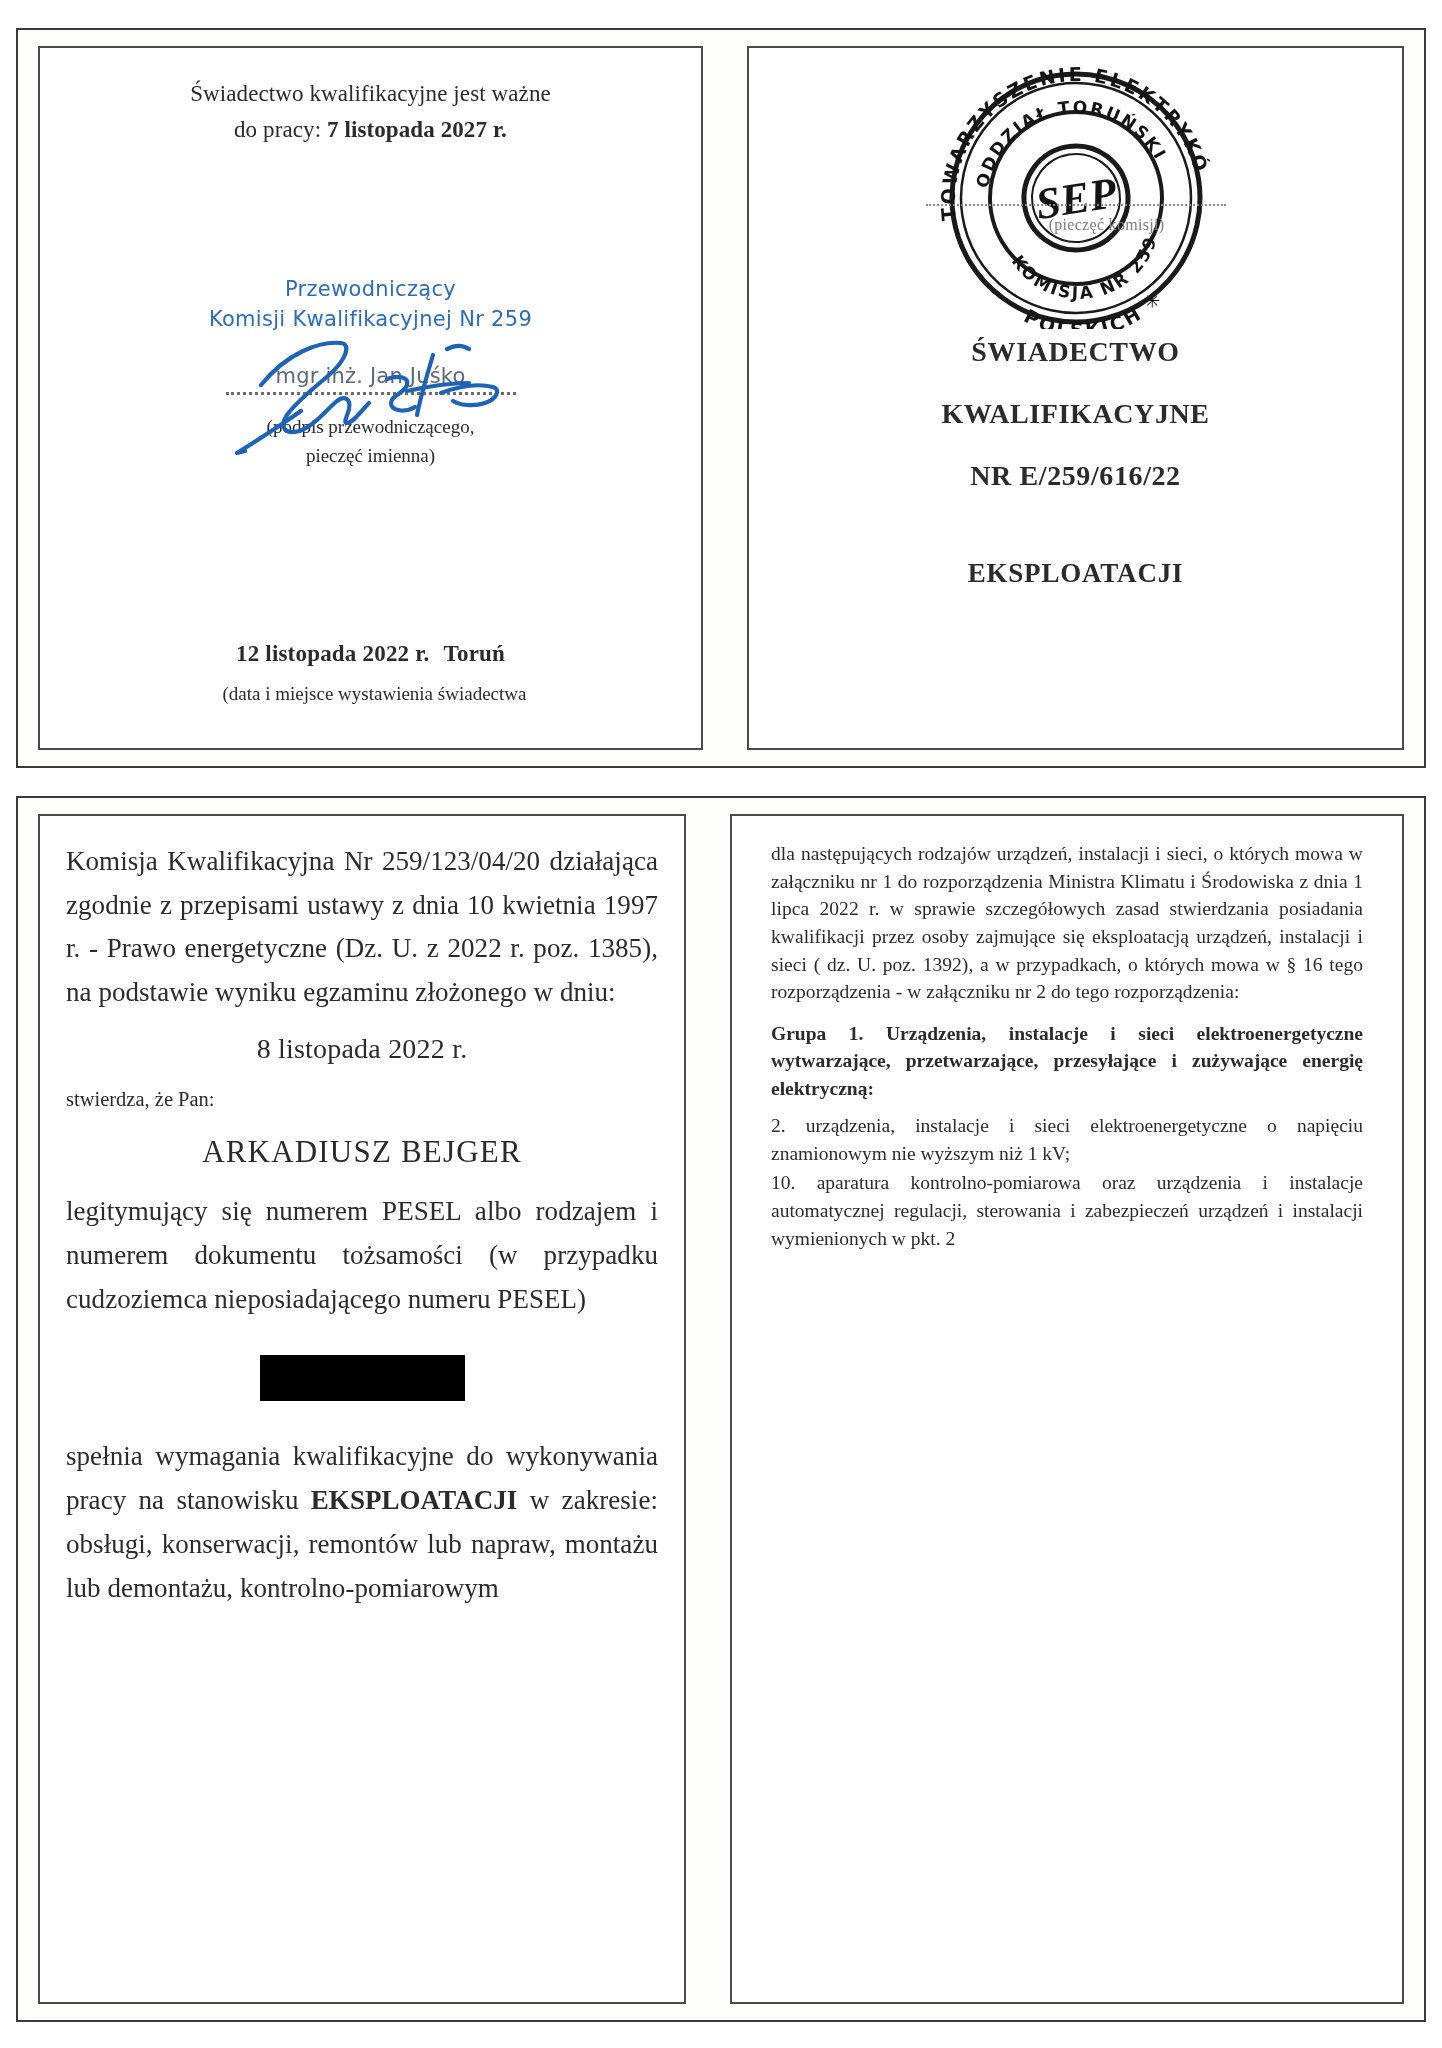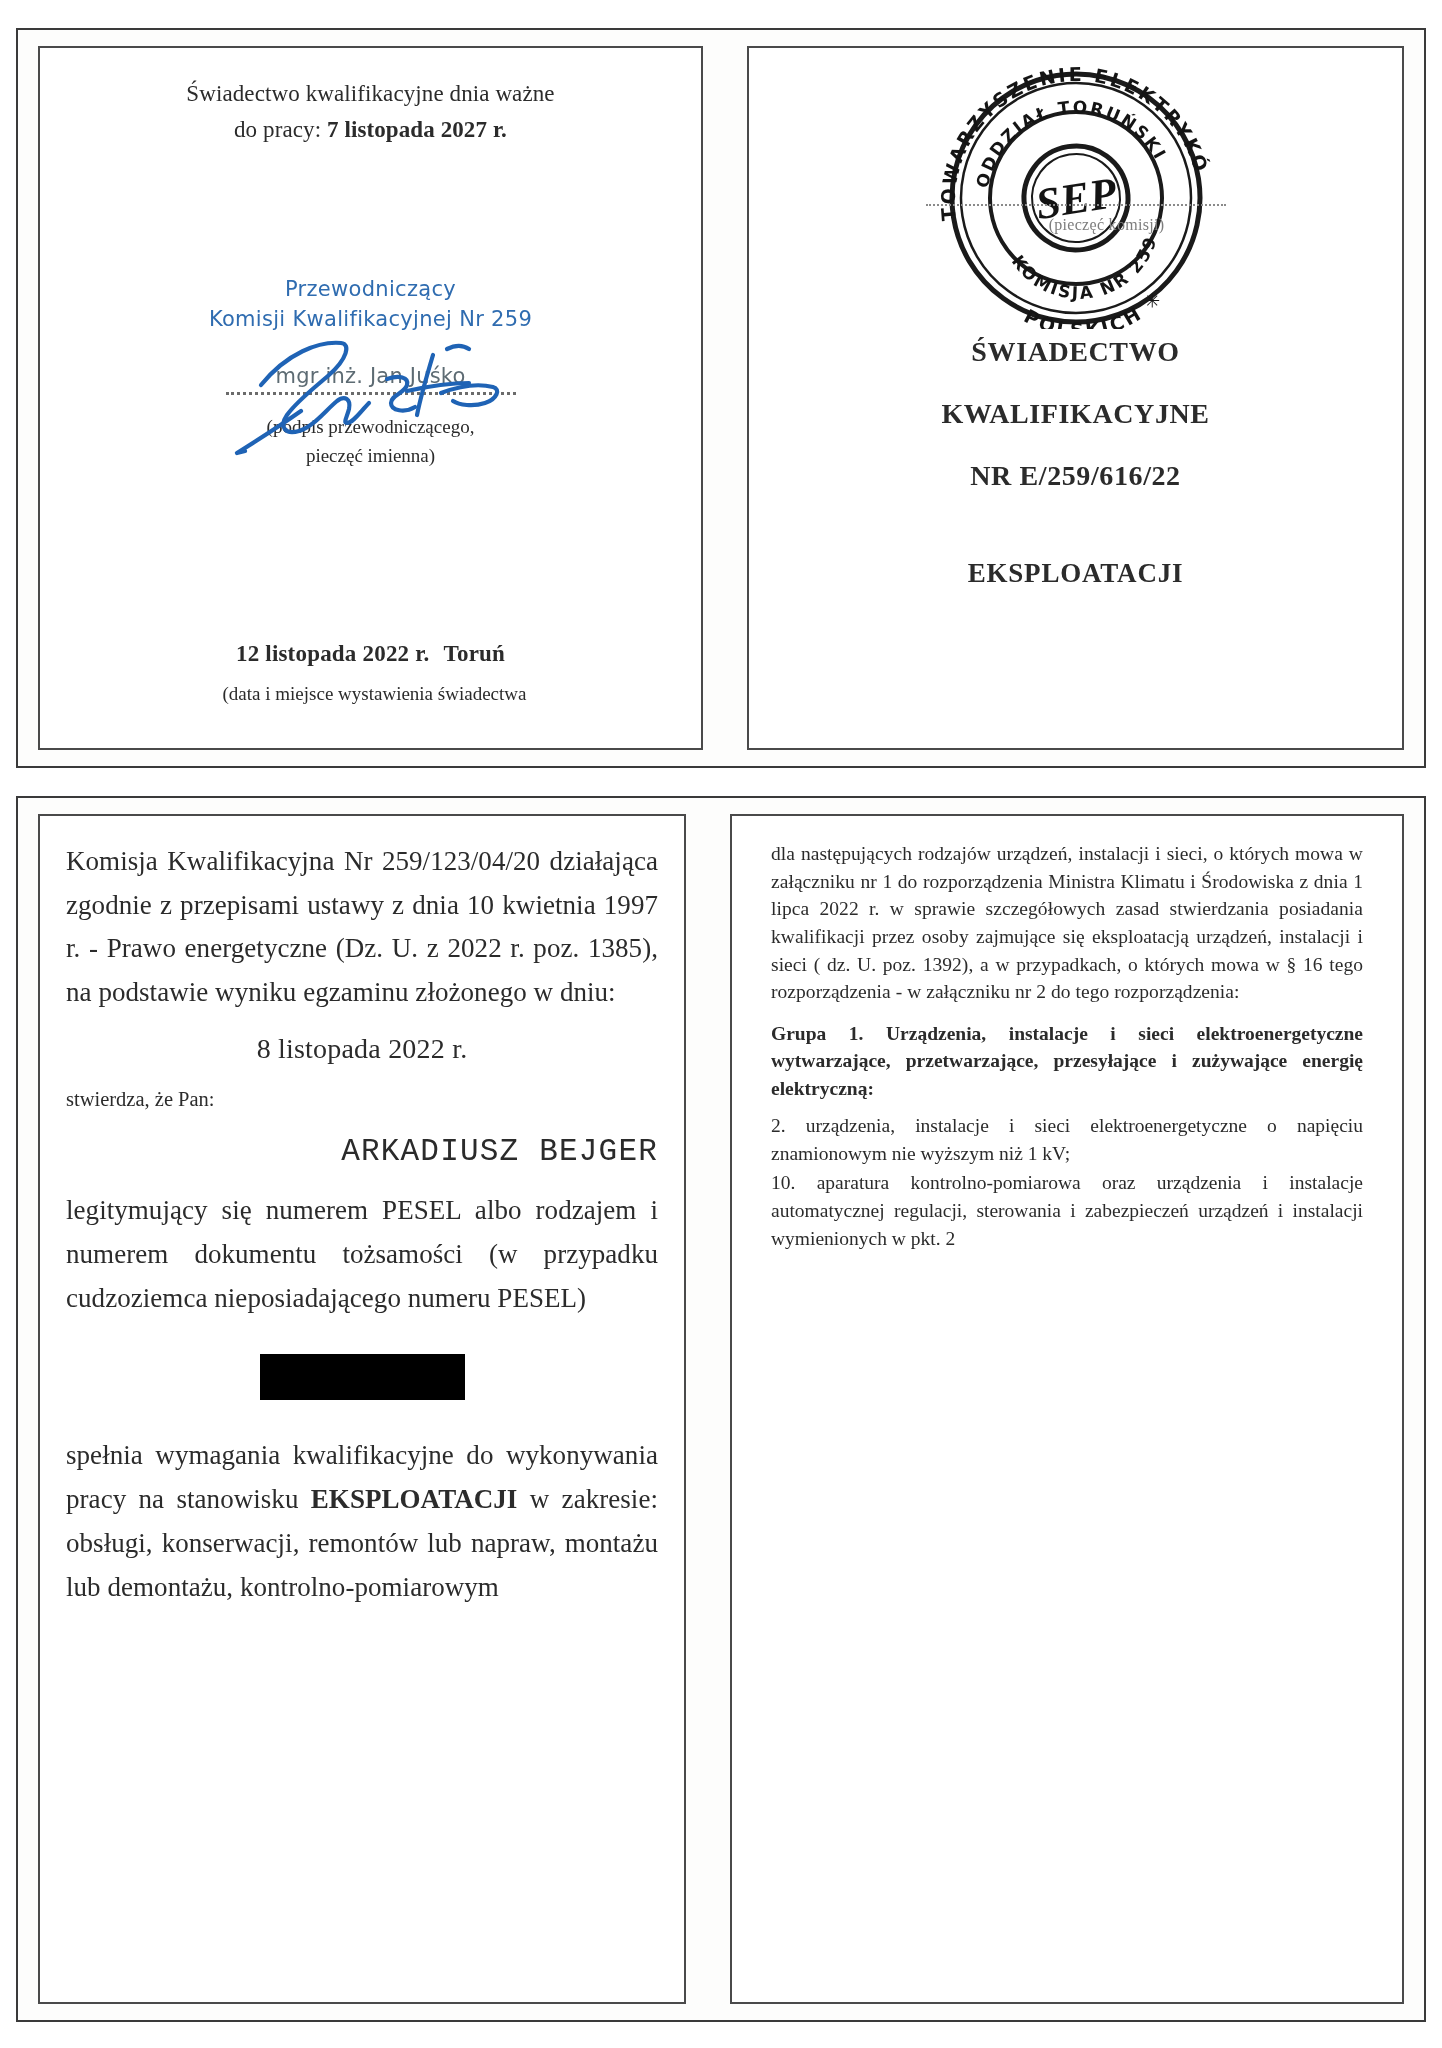--- a/index.html
+++ b/index.html
@@ -179,25 +179,24 @@
   }
   .just.compact { font-size: 19.5px; line-height: 1.42; }
   .exam-date {
     text-align: center;
     font-size: 28px;
     margin: 18px 0 18px 0;
     letter-spacing: .2px;
   }
   .lead-in { font-size: 20.5px; line-height: 1.62; }
   .person-name {
-    text-align: right;
+    text-align: center;
     font-size: 31px;
     letter-spacing: 1.2px;
     margin: 18px 0 20px 0;
-    font-family: Liberation Mono, monospace;
   }
   .redaction {
     width: 205px;
     height: 46px;
     background: #000000;
     margin: 34px auto 34px auto;
   }
   .bold-run { font-weight: bold; }
   .group-head {
     font-weight: bold;
@@ -215,21 +214,21 @@
 </style>
 </head>
 <body>
 
 <div class="scan-page" id="scan-page-top">
   <div class="spread">
 
     <div class="cert-panel" id="panel-validity">
 
       <div class="validity-block">
-        <div>Świadectwo kwalifikacyjne dnia ważne</div>
+        <div>Świadectwo kwalifikacyjne jest ważne</div>
         <div>
           <span>do pracy: </span><span class="bold">7 listopada 2027 r.</span>
         </div>
       </div>
 
       <div class="signature-zone">
         <div class="stamp-lines">
           <div class="line-1">Przewodniczący</div>
           <div class="line-2">Komisji Kwalifikacyjnej Nr 259</div>
         </div>

